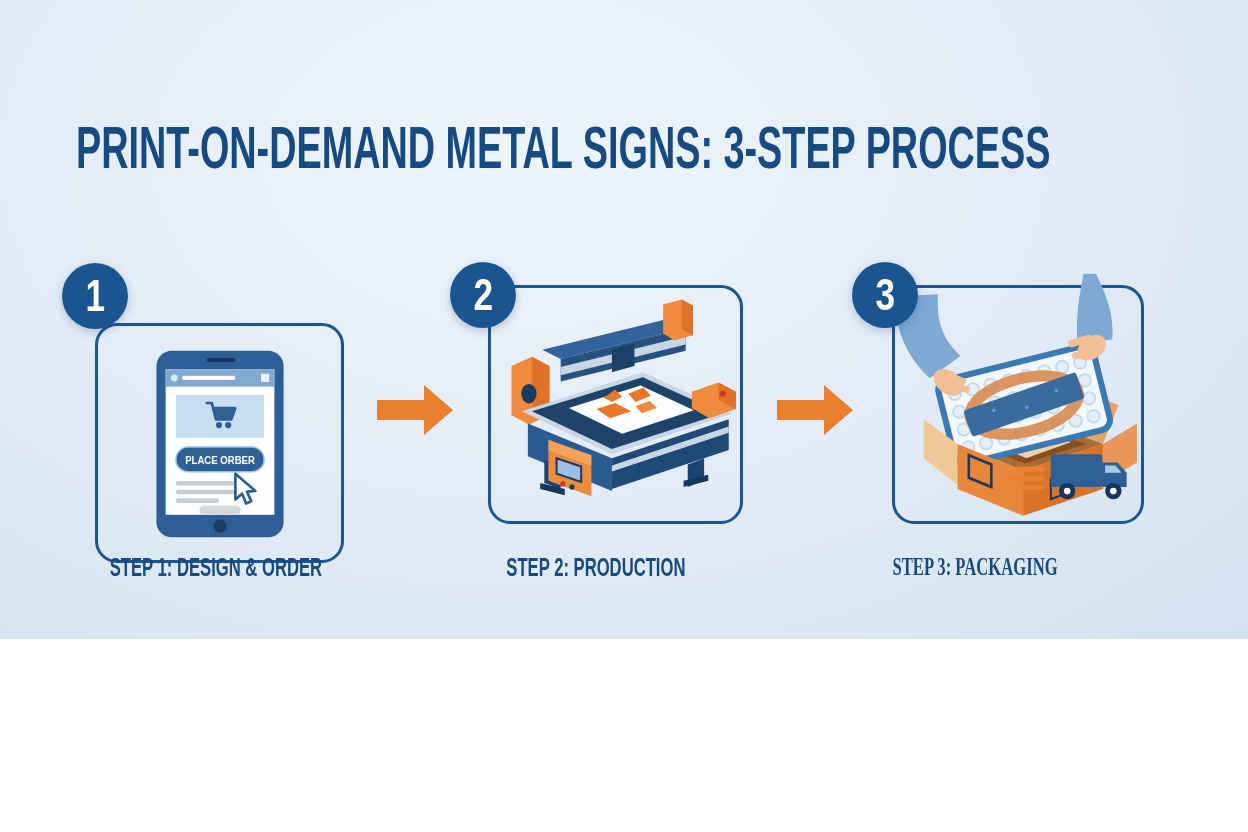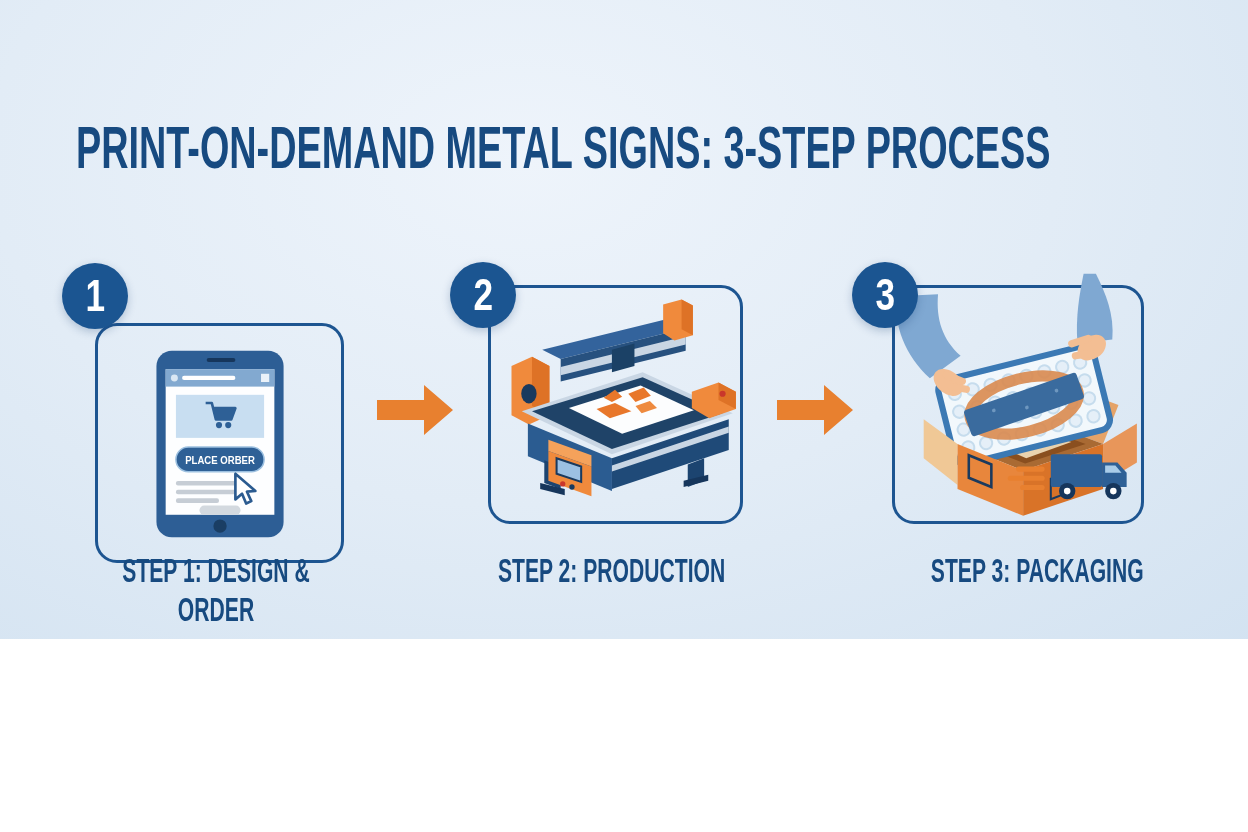--- a/index.html
+++ b/index.html
@@ -26,24 +26,24 @@
     font-size:44px;font-weight:bold;
     box-shadow:0 3px 8px rgba(20,60,110,0.25);
     z-index:3;
   }
   .badge span{display:inline-block;transform:scaleX(0.8);}
   .b1{left:62px;top:263px;} .b2{left:450px;top:262px;} .b3{left:852px;top:262px;}
   .arrow{position:absolute;width:78px;height:56px;}
   .a1{left:377px;top:382px;} .a2{left:777px;top:382px;}
   .caption{
     position:absolute;top:552px;width:400px;text-align:center;
-    font-size:33px;font-weight:bold;color:#174A80;line-height:1.18;
+    font-size:26px;font-weight:bold;color:#174A80;line-height:1.18;
   }
   .caption .cond{display:inline-block;transform:scaleX(0.64);transform-origin:center;}
-  .c1{left:16px;} .c2{left:412px;} .c3{left:837px;}
+  .c1{left:16px;} .c2{left:396px;} .c3{left:775px;font-family:Liberation Serif, serif;}
 </style>
 </head>
 <body>
 
 <div class="canvas">
 
   <h1 class="title"><span class="cond-title">PRINT-ON-DEMAND METAL SIGNS: 3-STEP PROCESS</span></h1>
 
   <div class="badge b1">
       <span>1</span>

